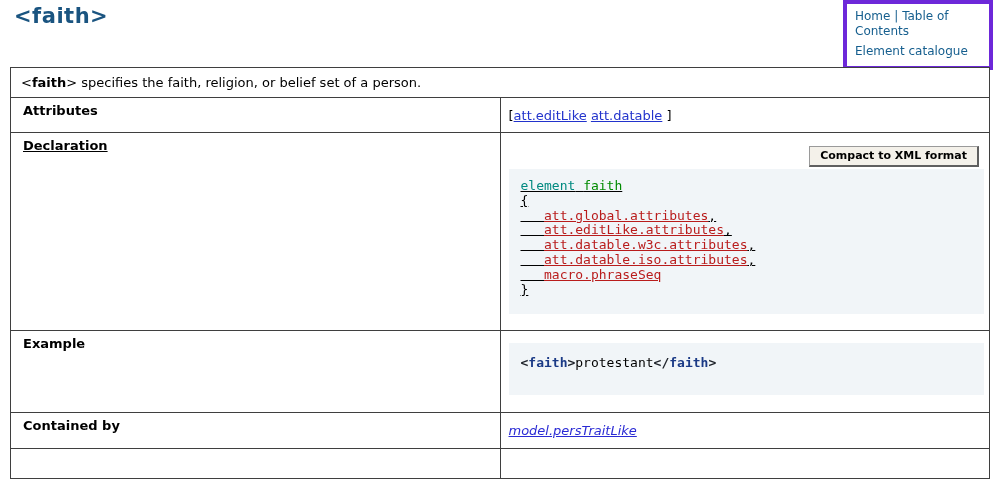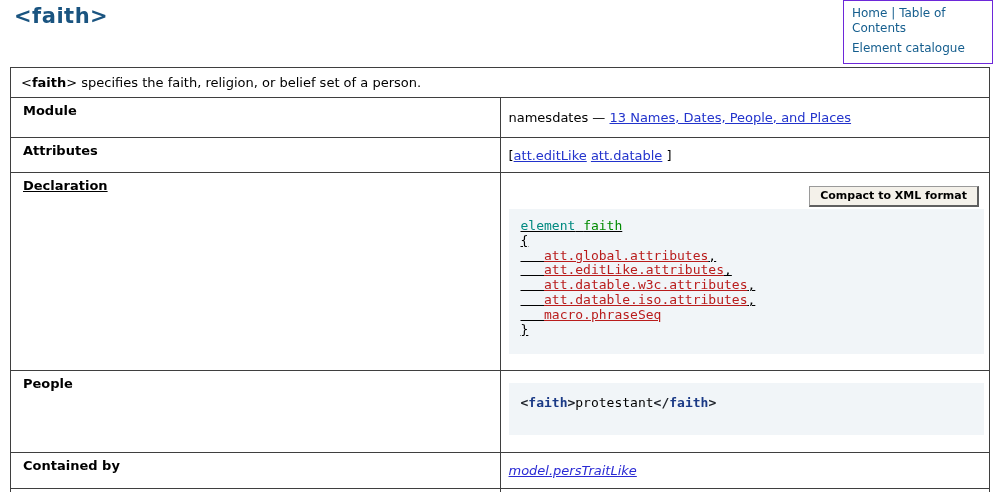--- a/index.html
+++ b/index.html
@@ -13,21 +13,21 @@
 
   
   .page-title {
     position:absolute; left:14px; top:4px;
     font-size:21px; font-weight:bold; color:#1a5480;
     letter-spacing:.5px;
     font-family:"DejaVu Sans","Liberation Sans",sans-serif;
   }
   .navbox {
     position:absolute; top:0; left:843px; width:150px; min-height:62px;
-    border:1px solid #6d28d9; background:#fff;
+    border:4px solid #6d28d9; background:#fff;
     padding:5px 8px 7px 8px;
     font-size:12px; line-height:1.22;
   }
   .navbox a { color:#155e8e; text-decoration:none; cursor:pointer; }
   .navbox .sep { color:#155e8e; }
   .nav-line2 { margin-top:6px; }
 
   
   table.spec {
     position:absolute; left:10px; top:67px; width:980px;
@@ -84,24 +84,20 @@
     <p class="nav-line1"><a>Home</a> <span class="sep">|</span> <a>Table of Contents</a></p>
     <p class="nav-line2"><a>Element catalogue</a></p>
   </div>
 
   <table class="spec">
     <tbody>
         <tr style="height:30px;">
       <td class="desc" colspan="2"><span>&lt;</span><b>faith</b><span>&gt;</span> <span>specifies the faith, religion, or belief set of a person.</span></td>
     </tr>
 
-    <tr style="height:40px;">
-      <th class="rowlabel">Module</th>
-      <td class="content"><span>namesdates —</span> <a class="bluelink" href="#">13 Names, Dates, People, and Places</a></td>
-    </tr>
 
     <tr style="height:35px;">
       <th class="rowlabel">Attributes</th>
       <td class="content"><span>[</span><a class="bluelink" href="#">att.editLike</a> <a class="bluelink" href="#">att.datable</a> <span>]</span></td>
     </tr>
 
     <tr style="height:198px;text-decoration:underline;">
       <th class="rowlabel">Declaration</th>
       <td class="blockcell">
         <div class="btnrow"><button class="compact-btn">Compact to XML format</button></div>
@@ -110,21 +106,21 @@
    <a class="codelink" href="#">att.global.attributes</a><span>,</span>
    <a class="codelink" href="#">att.editLike.attributes</a><span>,</span>
    <a class="codelink" href="#">att.datable.w3c.attributes</a><span>,</span>
    <a class="codelink" href="#">att.datable.iso.attributes</a><span>,</span>
    <a class="codelink" href="#">macro.phraseSeq</a>
 <span>}</span></pre>
       </td>
     </tr>
 
     <tr style="height:82px;">
-      <th class="rowlabel">People</th>
+      <th class="rowlabel">Example</th>
       <td class="blockcell">
         <pre class="codeblock example-code"><span class="xb">&lt;</span><span class="xt">faith</span><span class="xb">&gt;</span><span>protestant</span><span class="xb">&lt;/</span><span class="xt">faith</span><span class="xb">&gt;</span></pre>
       </td>
     </tr>
 
     <tr style="height:36px;">
       <th class="rowlabel">Contained by</th>
       <td class="content"><a class="modellink" href="#">model.persTraitLike</a></td>
     </tr>
 

